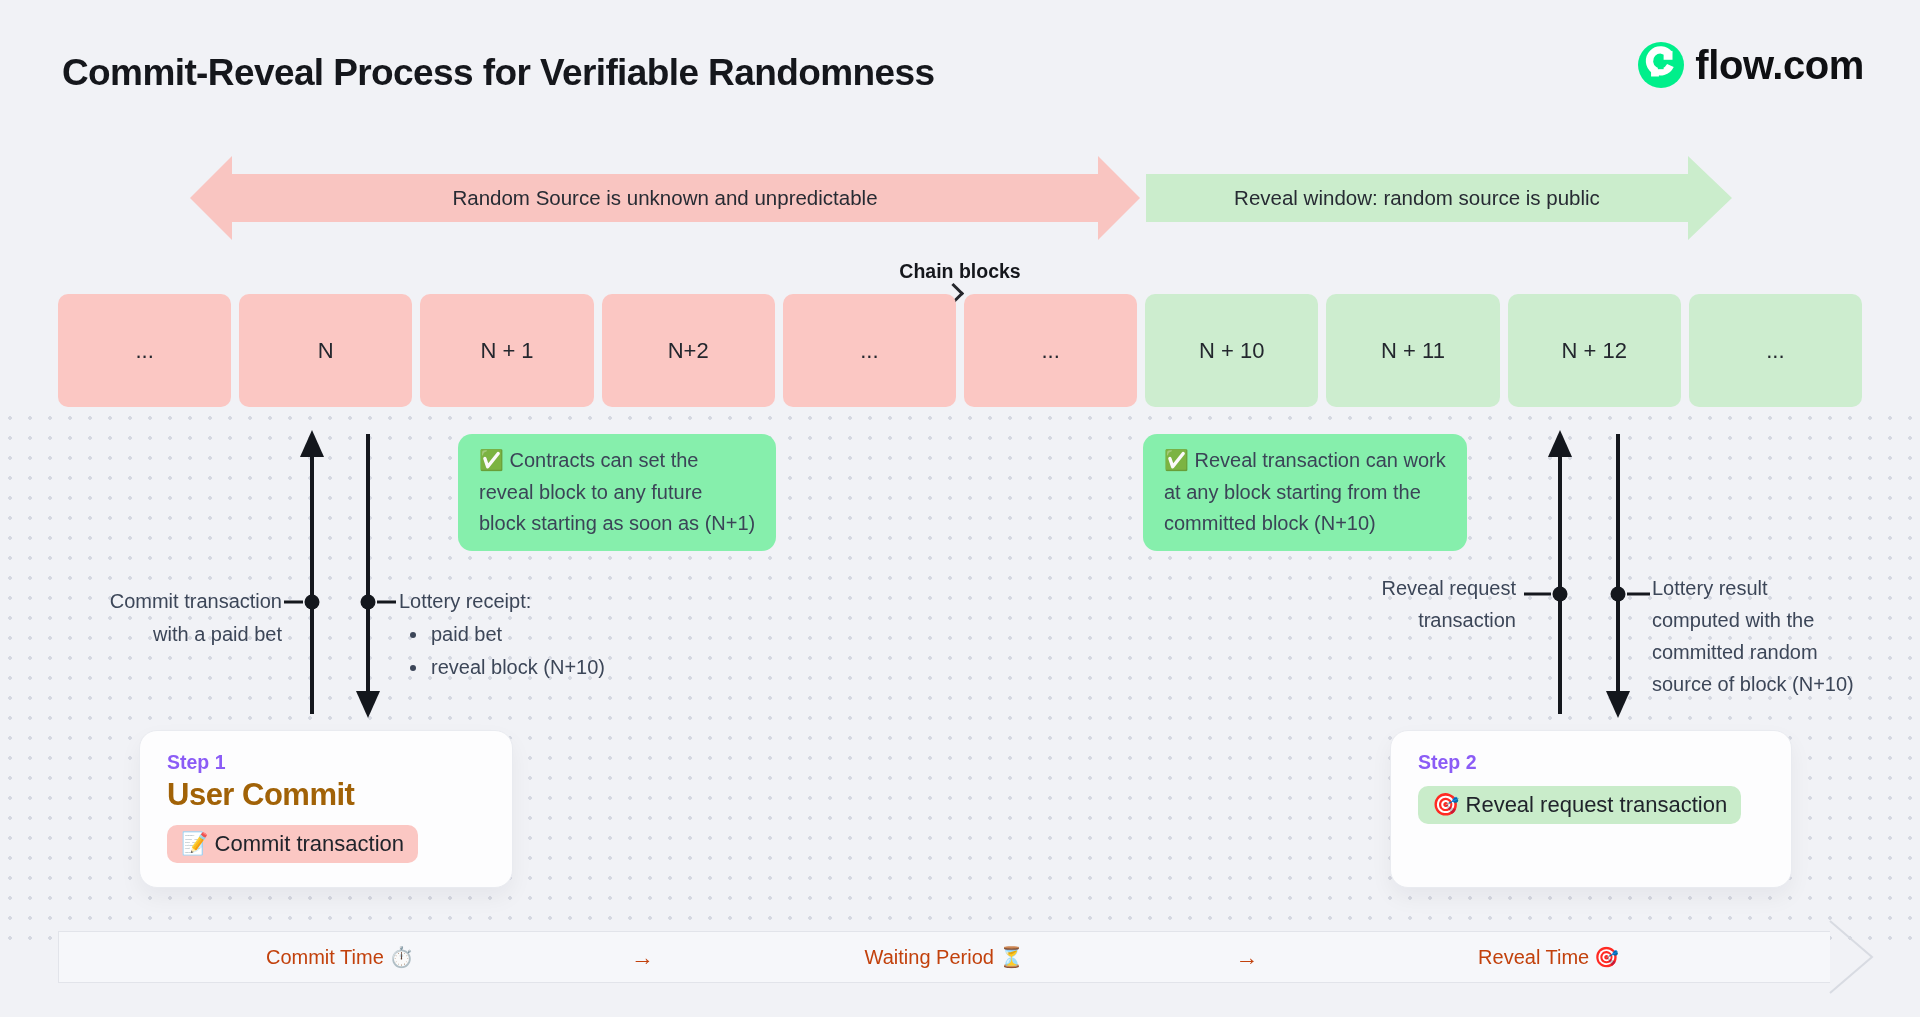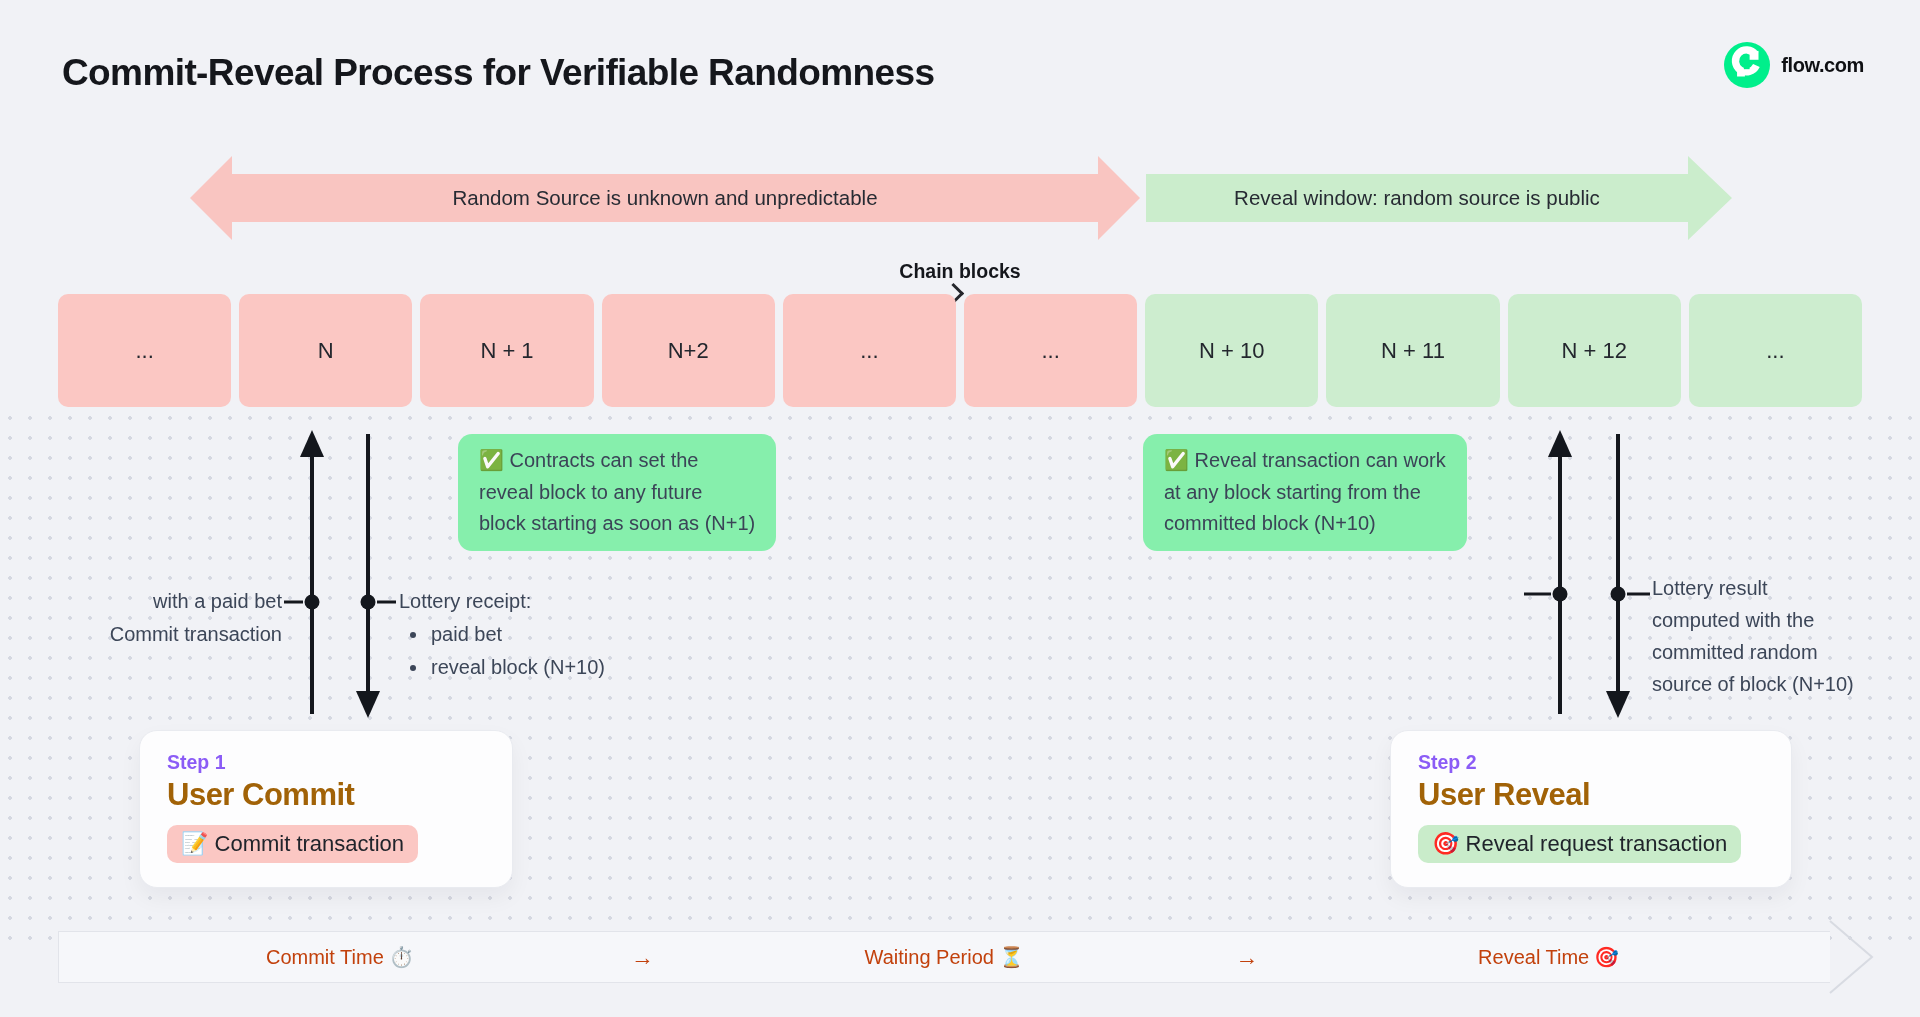--- a/index.html
+++ b/index.html
@@ -14,21 +14,21 @@
     position:absolute;left:0;top:408px;width:1920px;height:532px;
     background-image:radial-gradient(circle,#d5d8e1 1.6px,transparent 1.7px);
     background-size:20px 20px;
   }
   .page-title{
     position:absolute;left:62px;top:52px;
     font-size:37px;font-weight:600;letter-spacing:-0.6px;color:#15171c;
   }
   .brand{position:absolute;top:42px;right:56px;display:flex;align-items:center;gap:11px;}
   .brand-logo{width:46px;height:46px;display:block;}
-  .brand-name{font-size:20px;font-weight:700;letter-spacing:-0.4px;color:#0f1013;}
+  .brand-name{font-size:40px;font-weight:700;letter-spacing:-0.4px;color:#0f1013;}
 
   
   .phase-arrow{
     position:absolute;top:156px;height:84px;
     display:flex;align-items:center;justify-content:center;
     font-size:20.5px;color:#272b33;
   }
   .phase-arrow.pink{
     left:190px;width:950px;background:#f9c5c1;
     clip-path:polygon(0 50%,42px 0,42px 18px,calc(100% - 42px) 18px,calc(100% - 42px) 0,100% 50%,calc(100% - 42px) 100%,calc(100% - 42px) 66px,42px 66px,42px 100%);
@@ -175,49 +175,52 @@
     <span class="note-line">reveal block to any future</span>
     <span class="note-line">block starting as soon as (N+1)</span>
   </div>
   <div class="note note-2">
     <span class="note-line">✅ Reveal transaction can work</span>
     <span class="note-line">at any block starting from the</span>
     <span class="note-line">committed block (N+10)</span>
   </div>
 
   <div class="anno right-align anno-commit">
+    <span class="note-line">Commit transaction</span>
     <span class="note-line">with a paid bet</span>
-    <span class="note-line">Commit transaction</span>
   </div>
 
   <div class="anno anno-receipt">
     <span class="note-line">Lottery receipt:</span>
     <ul>
       <li>paid bet</li>
       <li>reveal block (N+10)</li>
     </ul>
   </div>
 
+  <div class="anno right-align anno-reveal-request">
+    <span class="note-line">Reveal request</span>
+    <span class="note-line">transaction</span>
+  </div>
 
   <div class="anno anno-lottery-result">
     <span class="note-line">Lottery result</span>
     <span class="note-line">computed with the</span>
     <span class="note-line">committed random</span>
     <span class="note-line">source of block (N+10)</span>
   </div>
 
   <div class="card card-1">
     <div class="step-label">Step 1</div>
     <div class="card-title">User Commit</div>
     <span class="badge pink">📝 Commit transaction</span>
   </div>
 
   <div class="card card-2">
     <div class="step-label">Step 2</div>
-    <div class="card-title">User Reveal</div>
     <span class="badge green">🎯 Reveal request transaction</span>
   </div>
 
   <div class="timeline-bar">
     <span class="timeline-item">Commit Time ⏱️</span>
     <span class="timeline-item sep">→</span>
     <span class="timeline-item">Waiting Period ⏳</span>
     <span class="timeline-item sep">→</span>
     <span class="timeline-item">Reveal Time 🎯</span>
   </div>

